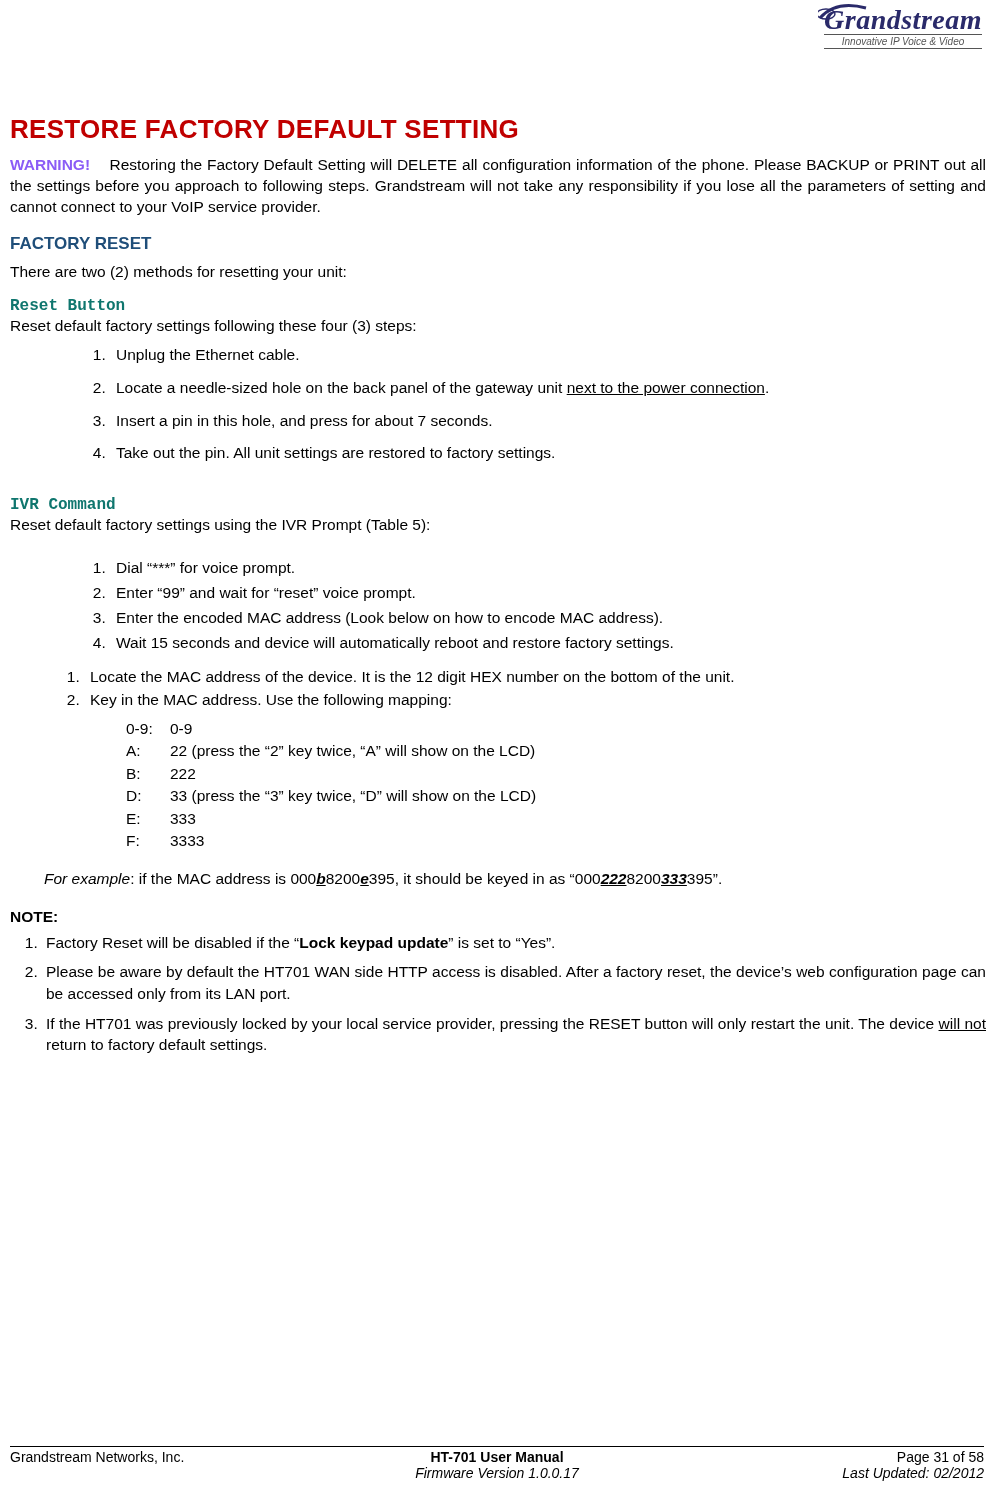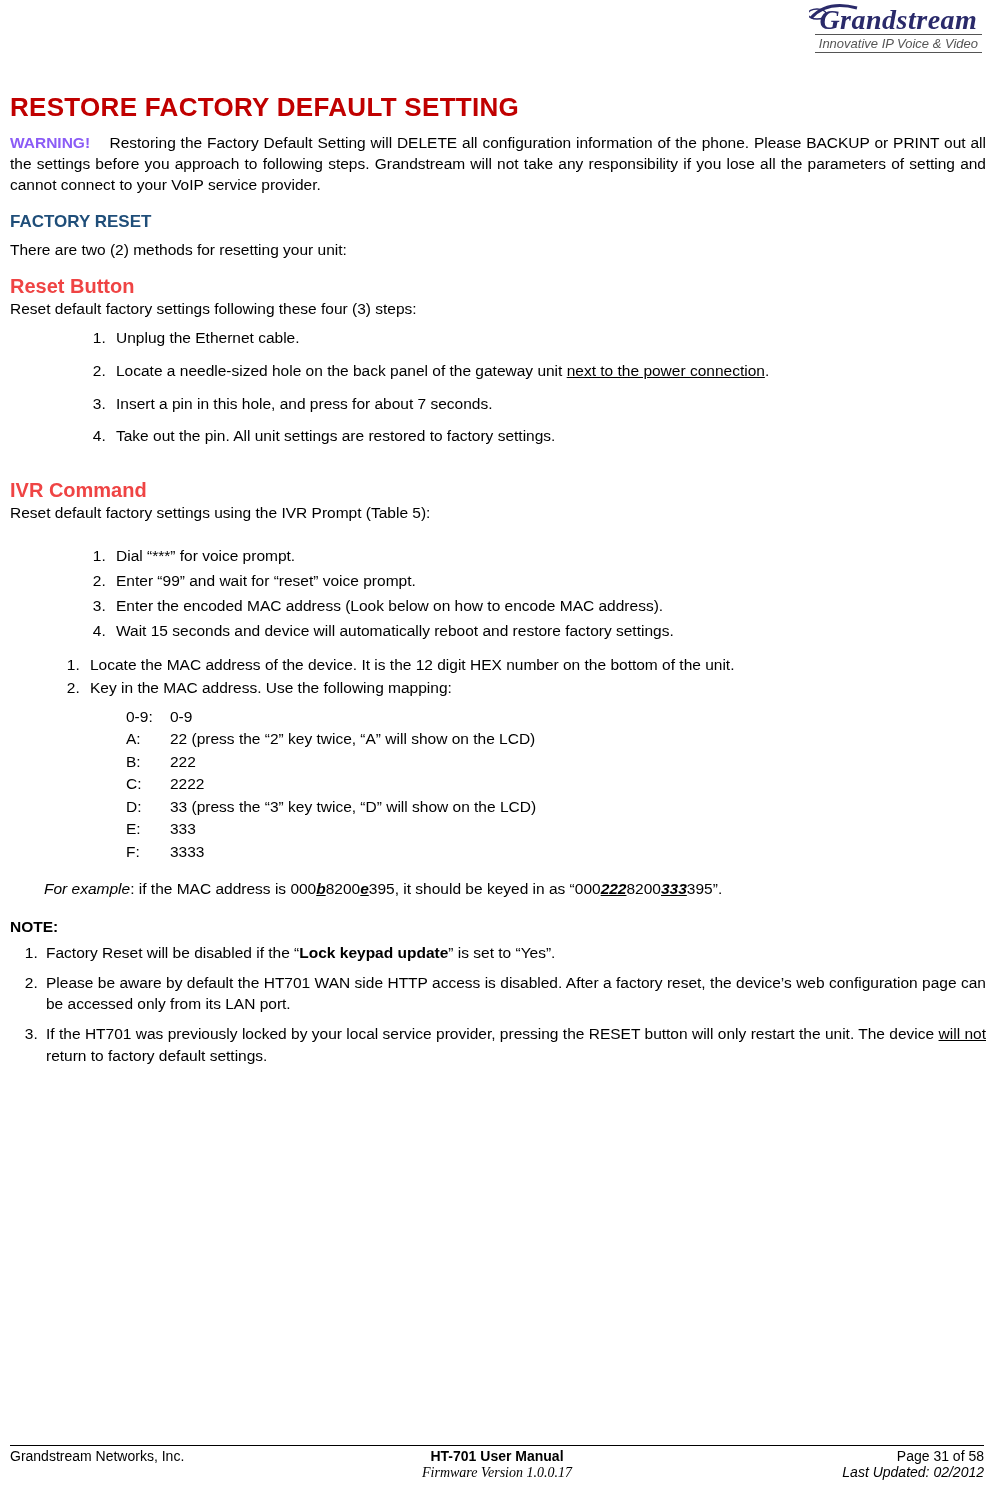--- a/index.html
+++ b/index.html
@@ -6,41 +6,41 @@
     font-family: Arial, Helvetica, sans-serif;
     font-size: 15.5px;
     color: #000;
     margin: 0;
     padding: 0;
     background: #fff;
   }
   .page {
     width: 994px;
     min-height: 1491px;
-    padding: 2px 8px 0 10px;
+    padding: 24px 8px 0 10px;
     box-sizing: border-box;
     position: relative;
   }
   .logo-wrap {
     position: absolute;
     top: 4px;
     right: 12px;
     text-align: center;
     font-family: 'Brush Script MT', cursive;
     color: #2a2a6a;
   }
   .logo-wrap .brand {
     font-size: 28px;
     font-weight: bold;
     font-style: italic;
     letter-spacing: 0.5px;
   }
   .logo-wrap .tag {
     font-family: Arial, sans-serif;
-    font-size: 13px;
+    font-size: 10px;
     font-style: italic;
     border-top: 1px solid #555;
     border-bottom: 1px solid #555;
     padding: 1px 4px;
     color: #555;
     margin-top: -2px;
   }
   .logo-swoosh {
     position: absolute;
     top: -6px;
@@ -64,24 +64,25 @@
     text-align: justify;
   }
   p { margin: 6px 0 14px 0; line-height: 1.35; }
   h2.section-blue {
     color: #1f4e79;
     font-weight: bold;
     font-size: 17px;
     margin: 16px 0 8px 0;
   }
   h3.sub-blue {
-    color: #ef4444;
-    font-weight: bold;
-    font-size: 20px;
+    color: #0f766e;
+    font-weight: bold;
+    font-size: 16px;
     margin: 14px 0 2px 0;
+    font-family: Liberation Mono, monospace;
   }
   h3.sub-black {
     font-weight: bold;
     font-size: 16px;
     margin: 16px 0 10px 0;
   }
   ol.steps {
     margin: 4px 0 10px 0;
     padding-left: 100px;
   }
@@ -135,21 +136,21 @@
     left: 10px;
     right: 10px;
     border-top: 1px solid #000;
     padding-top: 2px;
     display: grid;
     grid-template-columns: 1fr 1fr 1fr;
     font-size: 14px;
     gap: 46px;
   }
   .footer .mid { text-align: center; font-weight: bold; }
-  .footer .mid .fw { font-style: italic; font-weight: normal; font-family: Liberation Serif, serif; }
+  .footer .mid .fw { font-style: italic; font-weight: normal; }
   .footer .right { text-align: right; }
   .footer .right .upd { font-style: italic; }
 </style>
 </head>
 <body>
 
 <div class="page">
 
   <div class="logo-wrap">
     <svg class="logo-swoosh" viewBox="0 0 50 26">
@@ -192,21 +193,20 @@
   </ol>
 
   <ol class="steps-enc">
     <li>Locate the MAC address of the device.  It is the 12 digit HEX number on the bottom of the unit.</li>
     <li>Key in the MAC address.  Use the following mapping:</li>
   </ol>
   <div class="mapping">
     <div><span class="k">0-9:</span><span class="v">0-9</span></div>
     <div><span class="k">A:</span><span class="v">22  (press the “2” key twice, “A” will show on the LCD)</span></div>
     <div><span class="k">B:</span><span class="v">222</span></div>
-    <div><span class="k">C:</span><span class="v">2222</span></div>
     <div><span class="k">D:</span><span class="v">33  (press the “3” key twice, “D” will show on the LCD)</span></div>
     <div><span class="k">E:</span><span class="v">333</span></div>
     <div><span class="k">F:</span><span class="v">3333</span></div>
   </div>
 
   <div class="example">
     <span class="label">For example</span><span>:  if the MAC address is 000</span><span class="under-bi">b</span><span>8200</span><span class="under-bi">e</span><span>395, it should be keyed in as “000</span><span class="under-bi">222</span><span>8200</span><span class="under-bi">333</span><span>395”.</span>
   </div>
 
   <div class="note-h">NOTE:</div>

